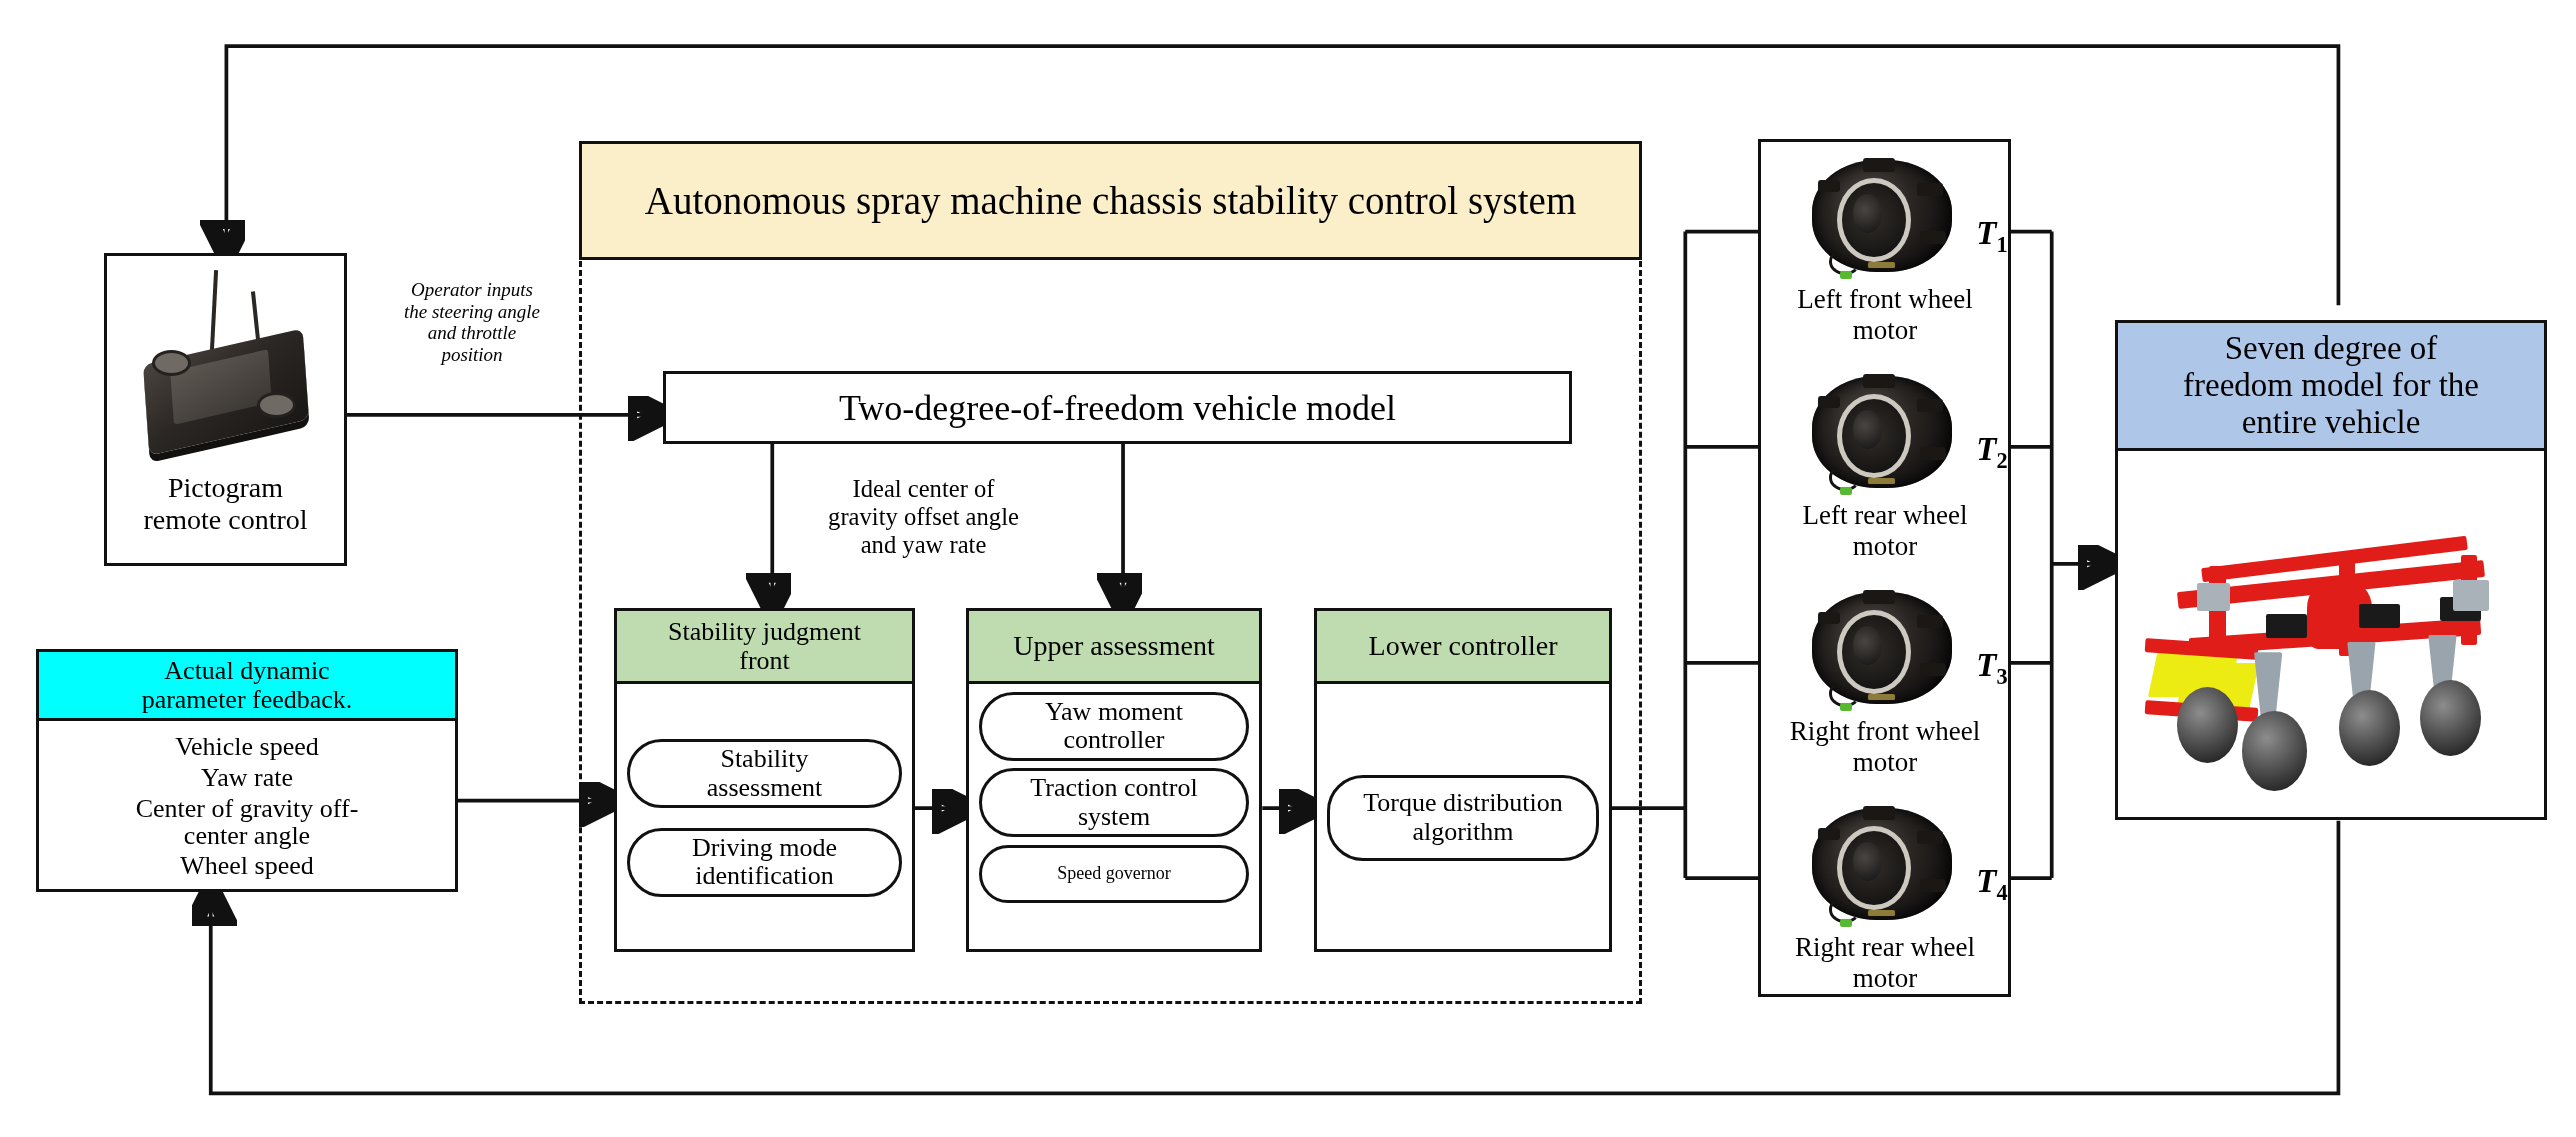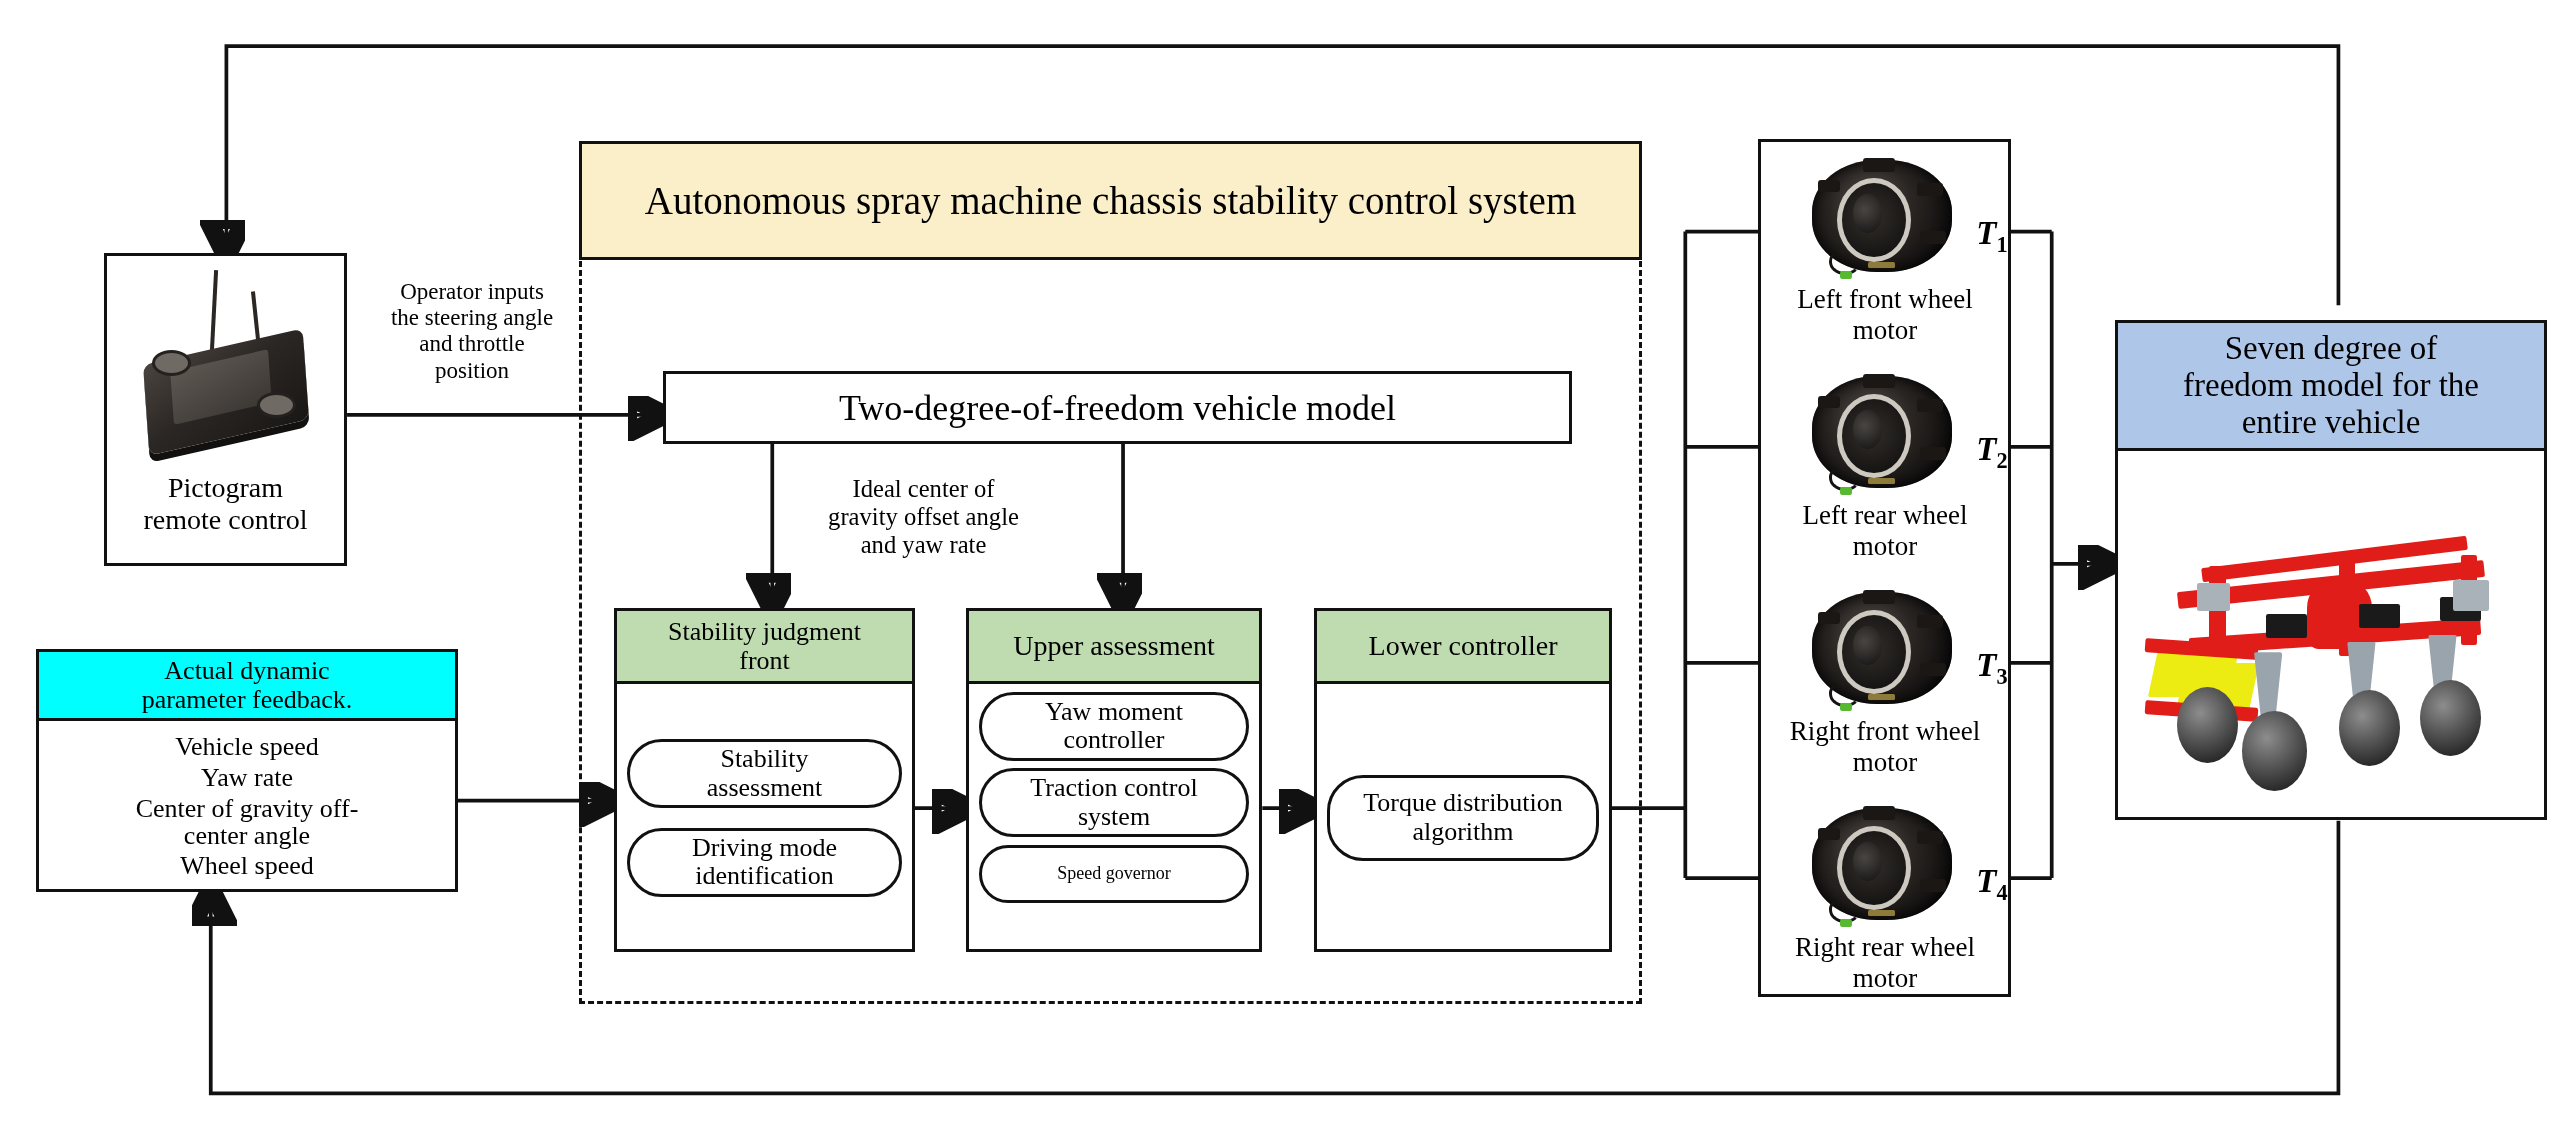--- a/index.html
+++ b/index.html
@@ -130,21 +130,21 @@
         <div class="rc-body"></div>
         <div class="rc-screen"></div>
         <div class="rc-knob" style="left:17%;top:42%;"></div>
         <div class="rc-knob" style="left:64%;top:62%;"></div>
       </div>
     </div>
     <div class="lbl" style="left:0;right:0;top:216px;font-size:28px;white-space:pre-line;">Pictogram
 remote control</div>
   </div>
 
-  <div class="lbl" style="left:344px;top:279px;width:256px;font-size:23px;">Operator inputs
+  <div class="lbl" style="left:344px;top:279px;width:256px;font-size:19px;font-style:italic;">Operator inputs
 the steering angle
 and throttle
 position</div>
 
   <div class="box" style="left:36px;top:649px;width:422px;height:243px;">
     <div class="hdr" style="height:69px;background:#00FFFF;">
       <span style="font-size:26px;white-space:pre-line;">Actual dynamic
 parameter feedback.</span>
     </div>
     <div class="bodyarea" style="height:171px;gap:1.5px;">

